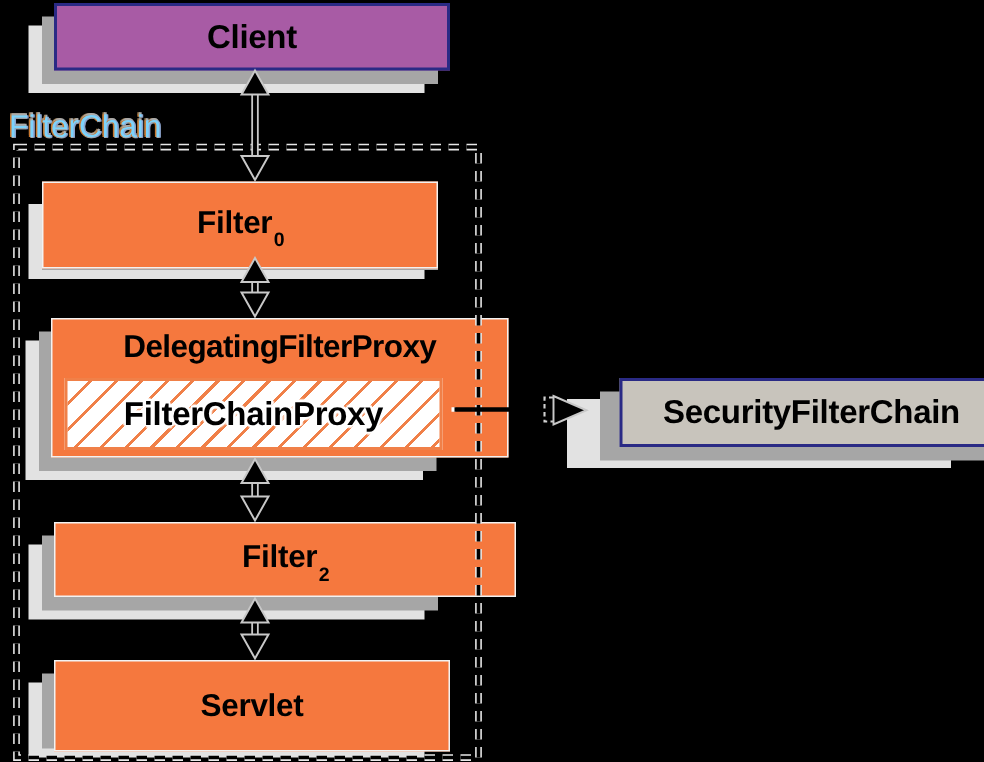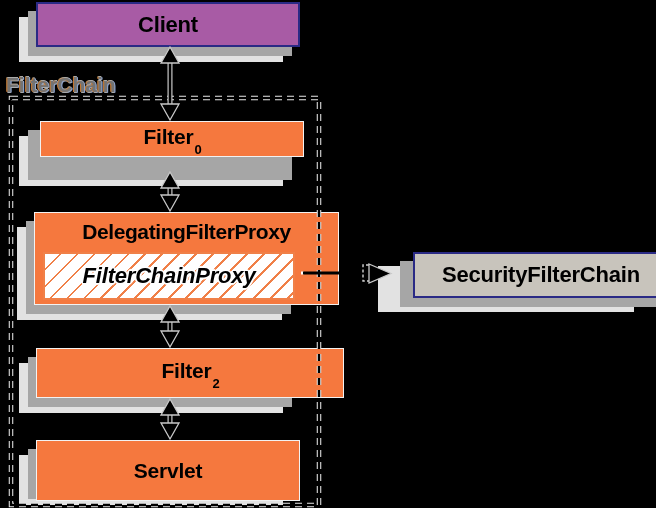--- a/index.html
+++ b/index.html
@@ -30,31 +30,31 @@
     position:absolute;left:0;right:0;top:7px;text-align:center;
     font-weight:700;font-size:21px;color:var(--text-color,#000);letter-spacing:-0.4px;
   }
   .hatchbox{
     position:absolute;left:8px;top:39px;width:252px;height:48px;box-sizing:border-box;
     background-color:var(--proxy-inner-fill,#fff);
     background-image:repeating-linear-gradient(135deg,
       rgba(0,0,0,0) 0px, rgba(0,0,0,0) 10px,
       var(--hatch-line,#F08048) 10px, var(--hatch-line,#F08048) 12px);
     border:2px solid var(--hatch-line,#F08048);
-    display:flex;align-items:center;justify-content:center;font-style:italic;
+    display:flex;align-items:center;justify-content:center;
   }
   .hatchbox .lbl{
     font-size:22px;
     text-shadow:-2px 0 1px #fff,2px 0 1px #fff,0 -2px 1px #fff,0 2px 1px #fff,
       -1px -1px 0 #fff,1px 1px 0 #fff,-1px 1px 0 #fff,1px -1px 0 #fff;
   }
   
   .group-label{
     position:absolute;left:6px;top:73px;
-    font-weight:700;font-size:21px;color:#737373;letter-spacing:0px;white-space:nowrap;
+    font-weight:400;font-size:21px;color:#7dd3fc;letter-spacing:0px;white-space:nowrap;
     text-shadow:-1px 0 0 #C87830, 1px 0 0 #8DA4CE, 0 -1px 0 #ABABAB, 0 1px 0 #ABABAB,
       -1px -1px 0 #9a7a50, 1px 1px 0 #7d8fb5;
   }
   svg.overlay{position:absolute;left:0;top:0;pointer-events:none;}
   .arrow-casing{stroke:var(--arrow-casing,#C8C8C8);stroke-width:5;}
   .arrow-core{stroke:var(--arrow-color,#000);stroke-width:2.6;}
   .arrow-head{fill:var(--arrow-color,#000);stroke:var(--arrow-casing,#C8C8C8);stroke-width:1.3;stroke-linejoin:miter;}
   .gb-casing{fill:none;stroke:var(--group-dash-casing,#E8E8E8);stroke-width:4.5;stroke-dasharray:7 5;}
   .gb-core{fill:none;stroke:var(--group-dash-core,#000);stroke-width:2.4;stroke-dasharray:7 5;}
   .tail-core{stroke:var(--arrow-color,#000);stroke-width:3;}
@@ -68,21 +68,21 @@
   <div class="shadow s2" style="left:19px;top:17px;width:264px;height:45px"></div>
   <div class="shadow s1" style="left:28px;top:11px;width:264px;height:45px"></div>
   <div class="box purplebox" style="left:36px;top:2px;width:264px;height:45px">
     <span class="lbl">Client</span>
   </div>
 
   <div class="group-label">FilterChain</div>
 
   <div class="shadow s2" style="left:19px;top:136px;width:264px;height:50px"></div>
   <div class="shadow s1" style="left:28px;top:130px;width:264px;height:50px"></div>
-  <div class="box orangebox" style="left:40px;top:121px;width:264px;height:36px">
+  <div class="box orangebox" style="left:28px;top:121px;width:264px;height:58px">
     <span class="lbl"><span>Filter</span><sub class="subn">0</sub></span>
   </div>
 
   <div class="shadow s2" style="left:17px;top:227px;width:265px;height:93px"></div>
   <div class="shadow s1" style="left:26px;top:221px;width:265px;height:93px"></div>
   <div class="box orangebox" style="left:34px;top:212px;width:305px;height:93px">
     <div class="dfp-title">DelegatingFilterProxy</div>
     <div class="hatchbox">
       <span class="lbl">FilterChainProxy</span>
     </div>

